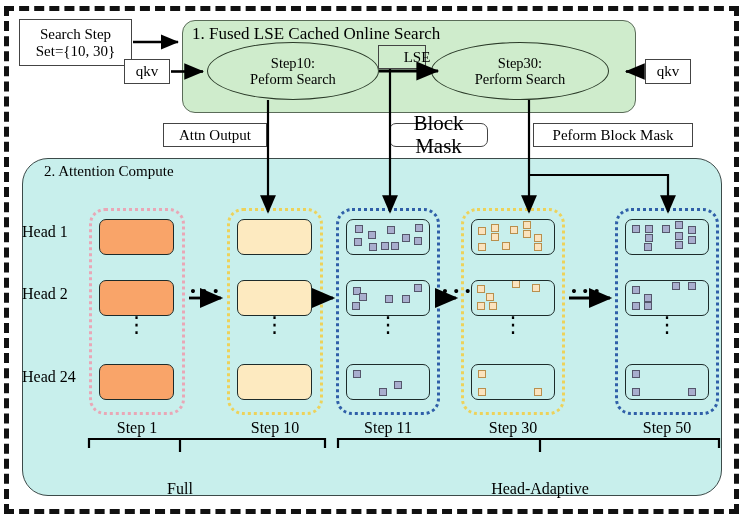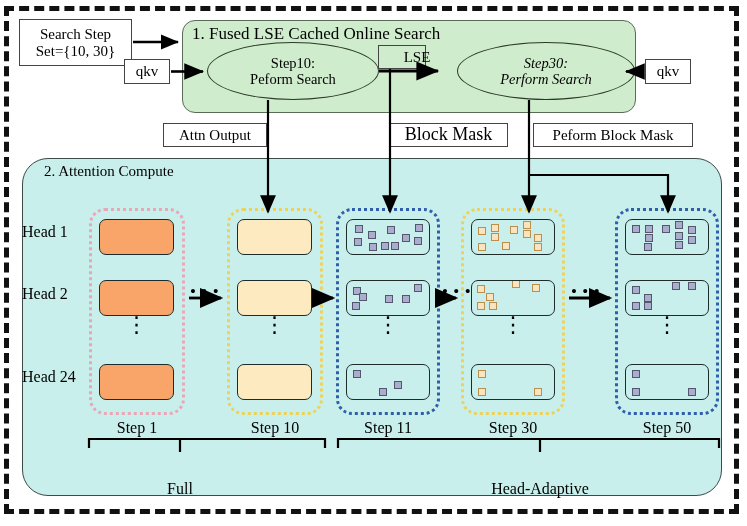--- a/index.html
+++ b/index.html
@@ -57,21 +57,21 @@
   <div class="outer-frame"></div>
 
   <div class="panel-green"></div>
   <div class="panel1-title">1. Fused LSE Cached Online Search</div>
 
   <div class="ellipse" style="left:207px;top:42px;width:172px;height:58px;">
     <span>Step10:</span>
     <span>Peform Search</span>
   </div>
 
-  <div class="ellipse" style="left:457px;top:42px;width:178px;height:58px;font-style:italic;">
+  <div class="ellipse" style="left:431px;top:42px;width:178px;height:58px;">
     <span>Step30:</span>
     <span>Perform Search</span>
   </div>
 
   <div class="plainbox" style="left:378px;top:45px;width:48px;height:24px;font-size:15px;background:#cfeccc;border-color:#444;padding-left:30px;">
     <span>LSE</span>
   </div>
 
   <div class="plainbox" style="left:19px;top:19px;width:113px;height:47px;font-size:15px;flex-direction:column;">
     <span>Search Step</span>
@@ -81,21 +81,21 @@
   <div class="plainbox" style="left:124px;top:59px;width:46px;height:25px;font-size:15px;">
     <span>qkv</span>
   </div>
   <div class="plainbox" style="left:645px;top:59px;width:46px;height:25px;font-size:15px;">
     <span>qkv</span>
   </div>
 
   <div class="plainbox" style="left:163px;top:123px;width:104px;height:24px;font-size:15px;">
     <span>Attn Output</span>
   </div>
-  <div class="plainbox" style="left:389px;top:123px;width:119px;height:24px;font-size:18px;">
+  <div class="plainbox" style="left:389px;top:123px;width:99px;height:24px;font-size:21px;border-radius:7px;">
     <span>Block Mask</span>
   </div>
   <div class="plainbox" style="left:533px;top:123px;width:160px;height:24px;font-size:15px;">
     <span>Peform Block Mask</span>
   </div>
 
   <div class="panel-cyan"></div>
   <div class="panel2-title">2. Attention Compute</div>
 
   <div class="headlabel" style="left:22px;top:223px;">Head  1</div>

